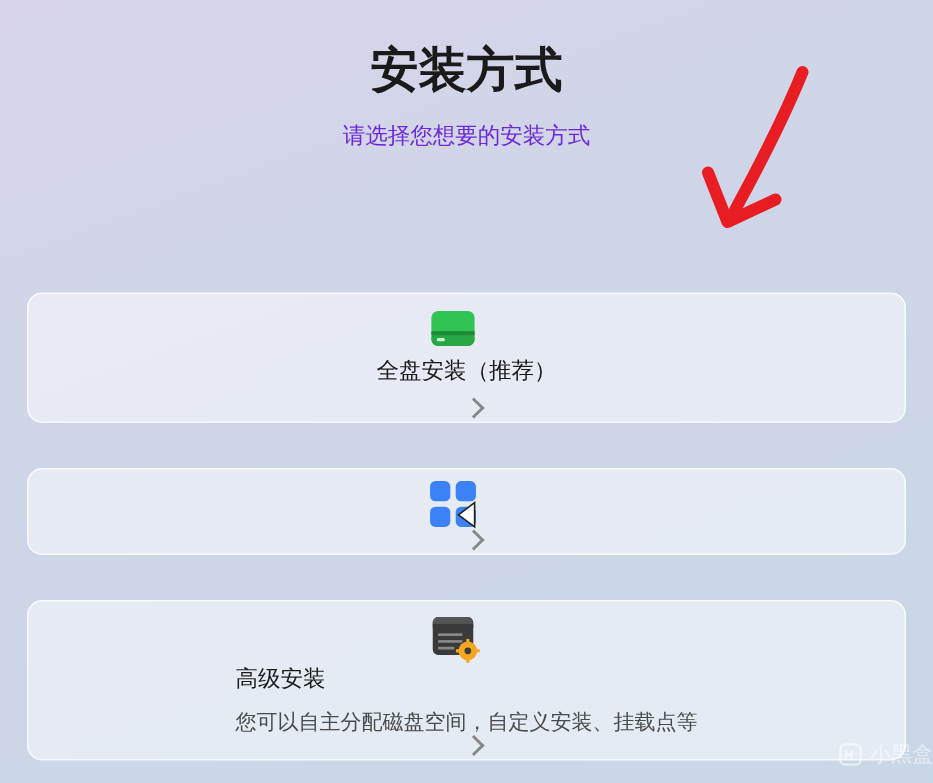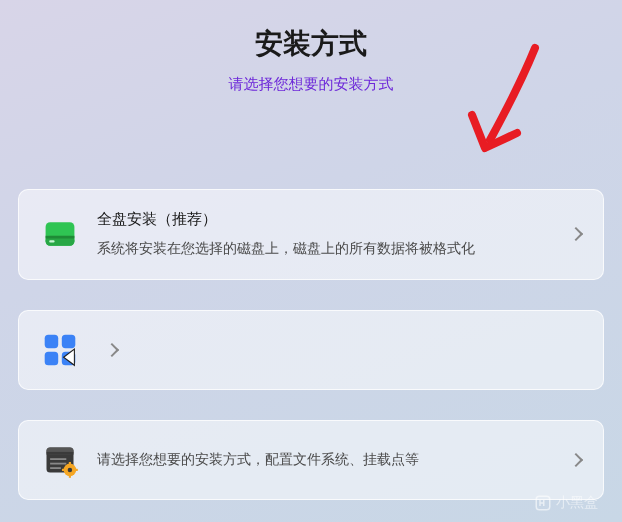--- a/index.html
+++ b/index.html
@@ -14,38 +14,39 @@
       font-family: -apple-system, "PingFang SC", "Microsoft YaHei", sans-serif;
       padding: 25px 18px;
       position: relative;
       overflow: hidden;
     }
     .header {
       text-align: center;
       margin-bottom: 95px;
     }
     .title {
-      font-size: 28px;
+      font-size: 32px;
       font-weight: 600;
       color: #1a1a1a;
       margin-bottom: 12px;
     }
     .subtitle {
       font-size: 15px;
       color: #6d28d9;
     }
     .option-card {
       background: rgba(255, 255, 255, 0.5);
       border: 1px solid rgba(255, 255, 255, 0.75);
       border-radius: 10px;
-      padding: 20px 22px;
+      padding: 4px 22px;
       display: flex;
       align-items: center;
       margin-bottom: 30px;
       cursor: pointer;
+      flex-direction: column;
     }
     .option-icon {
       width: 38px;
       height: 38px;
       flex-shrink: 0;
       margin-right: 18px;
       display: flex;
       align-items: center;
       justify-content: center;
     }
@@ -73,21 +74,21 @@
     }
     .arrow-annotation {
       position: absolute;
       top: 40px;
       left: 450px;
       pointer-events: none;
     }
     .watermark {
       position: absolute;
       bottom: 10px;
-      right: 24px;
+      right: 0;
       color: rgba(255, 255, 255, 0.55);
       font-size: 14px;
       display: flex;
       align-items: center;
       gap: 4px;
     }
     .watermark-icon {
       width: 18px;
       height: 18px;
     }
@@ -104,21 +105,20 @@
   <div class="option-icon">
     <svg viewBox="0 0 40 40" width="36" height="36">
       <rect x="4" y="7" width="32" height="26" rx="5" fill="#2fc453"></rect>
       <rect x="4" y="22" width="32" height="11" rx="5" fill="#28a745"></rect>
       <rect x="4" y="22" width="32" height="3" fill="#1e8a36"></rect>
       <rect x="8" y="27" width="6" height="2.5" rx="1.2" fill="#c8f5d4"></rect>
     </svg>
   </div>
   <div class="option-text">
     <div class="option-title">全盘安装（推荐）</div>
-    <div class="option-desc">系统将安装在您选择的磁盘上，磁盘上的所有数据将被格式化</div>
   </div>
   <div class="chevron"></div>
 </div>
 
 <div class="option-card">
   <div class="option-icon">
     <svg viewBox="0 0 40 40" width="36" height="36">
       <rect x="3" y="3" width="15" height="15" rx="4" fill="#3b82f6"></rect>
       <rect x="22" y="3" width="15" height="15" rx="4" fill="#3b82f6"></rect>
       <rect x="3" y="22" width="15" height="15" rx="4" fill="#3b82f6"></rect>
@@ -142,21 +142,22 @@
       <circle cx="31" cy="31" r="2.5" fill="#3a3a3a"></circle>
       <g fill="#f5a623">
         <rect x="29.8" y="22.2" width="2.4" height="3.2"></rect>
         <rect x="29.8" y="36.6" width="2.4" height="3.2"></rect>
         <rect x="22.2" y="29.8" width="3.2" height="2.4"></rect>
         <rect x="36.6" y="29.8" width="3.2" height="2.4"></rect>
       </g>
     </svg>
   </div>
   <div class="option-text">
-    <div class="option-desc">请选择您想要的安装方式，配置文件系统、挂载点等</div>
+    <div class="option-title">高级安装</div>
+    <div class="option-desc">您可以自主分配磁盘空间，自定义安装、挂载点等</div>
   </div>
   <div class="chevron"></div>
 </div>
 
 <svg class="arrow-annotation" width="120" height="130" viewBox="0 0 120 130">
   <path d="M 85 8 Q 70 45 40 100" stroke="#e81c23" stroke-width="8" fill="none" stroke-linecap="round"></path>
   <path d="M 22 75 L 35 108 L 67 93" stroke="#e81c23" stroke-width="8" fill="none" stroke-linecap="round" stroke-linejoin="round"></path>
 </svg>
 
 <div class="watermark">

